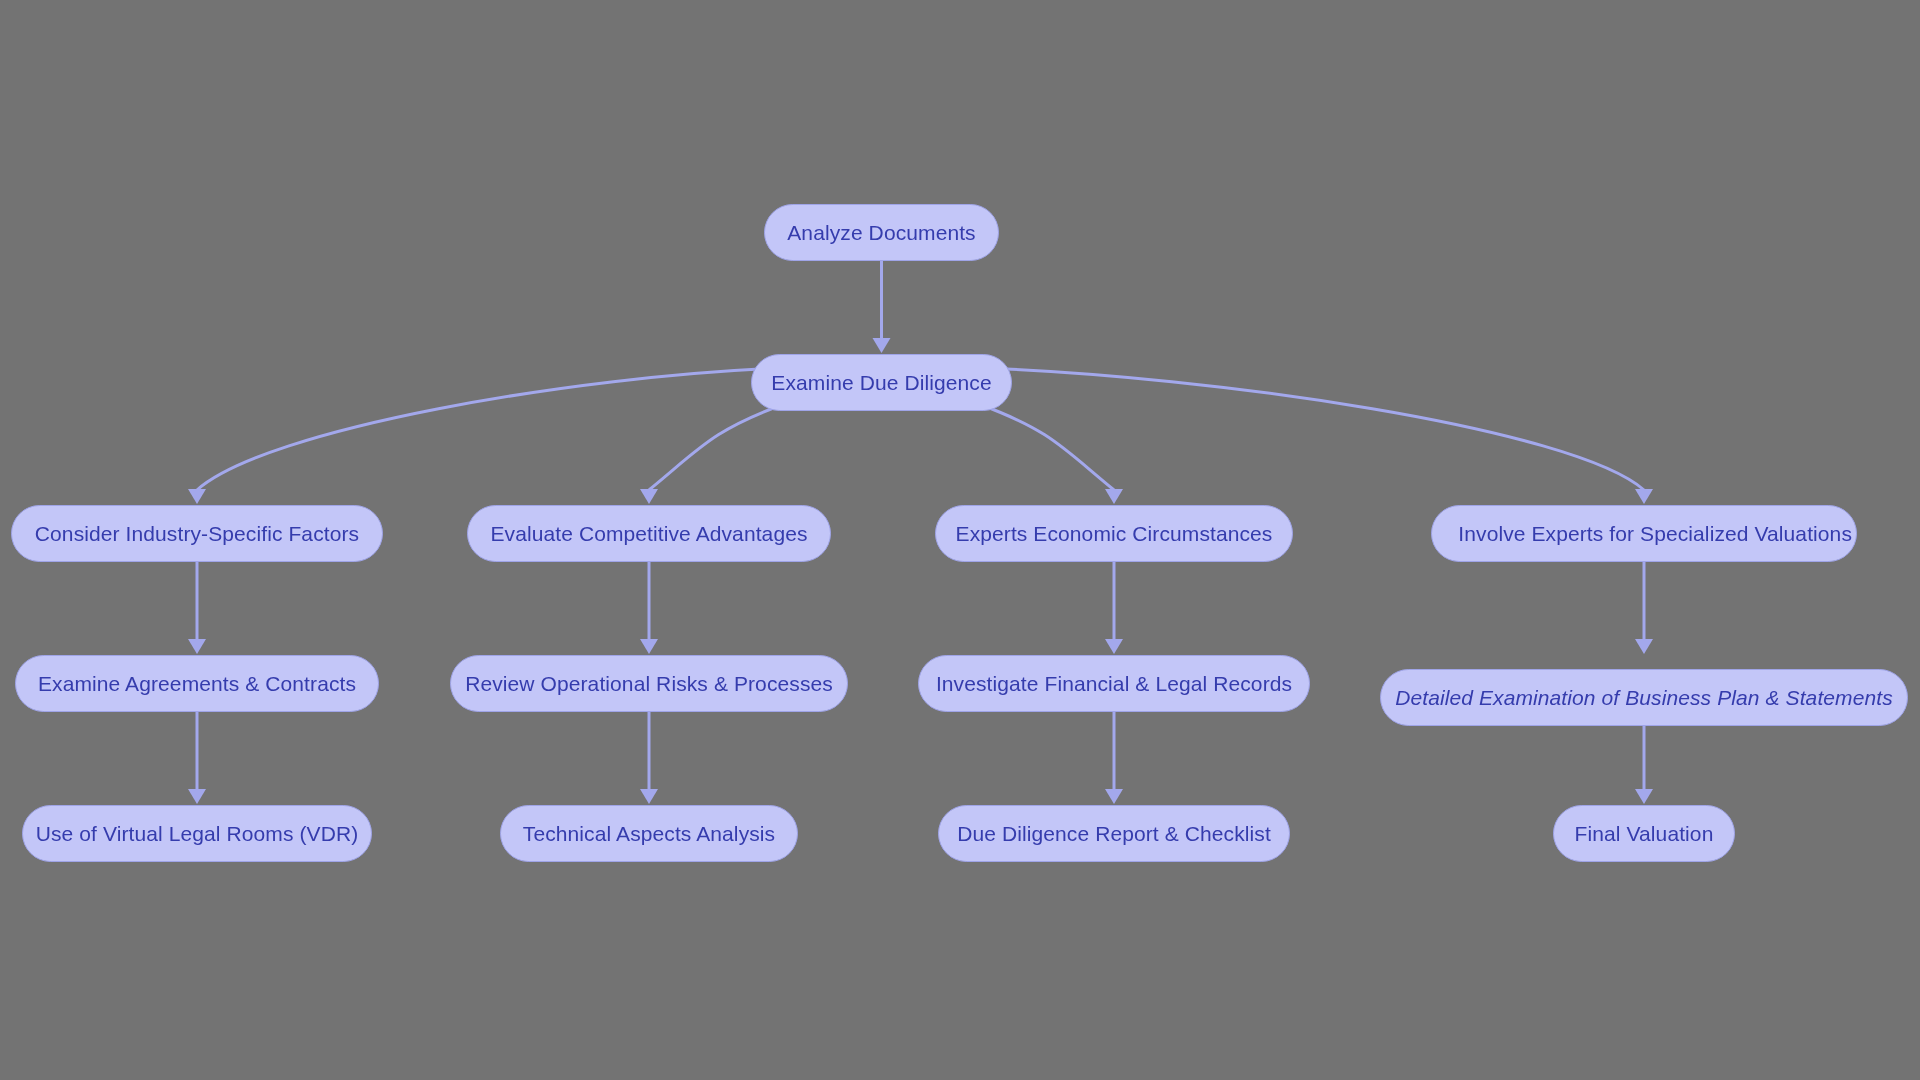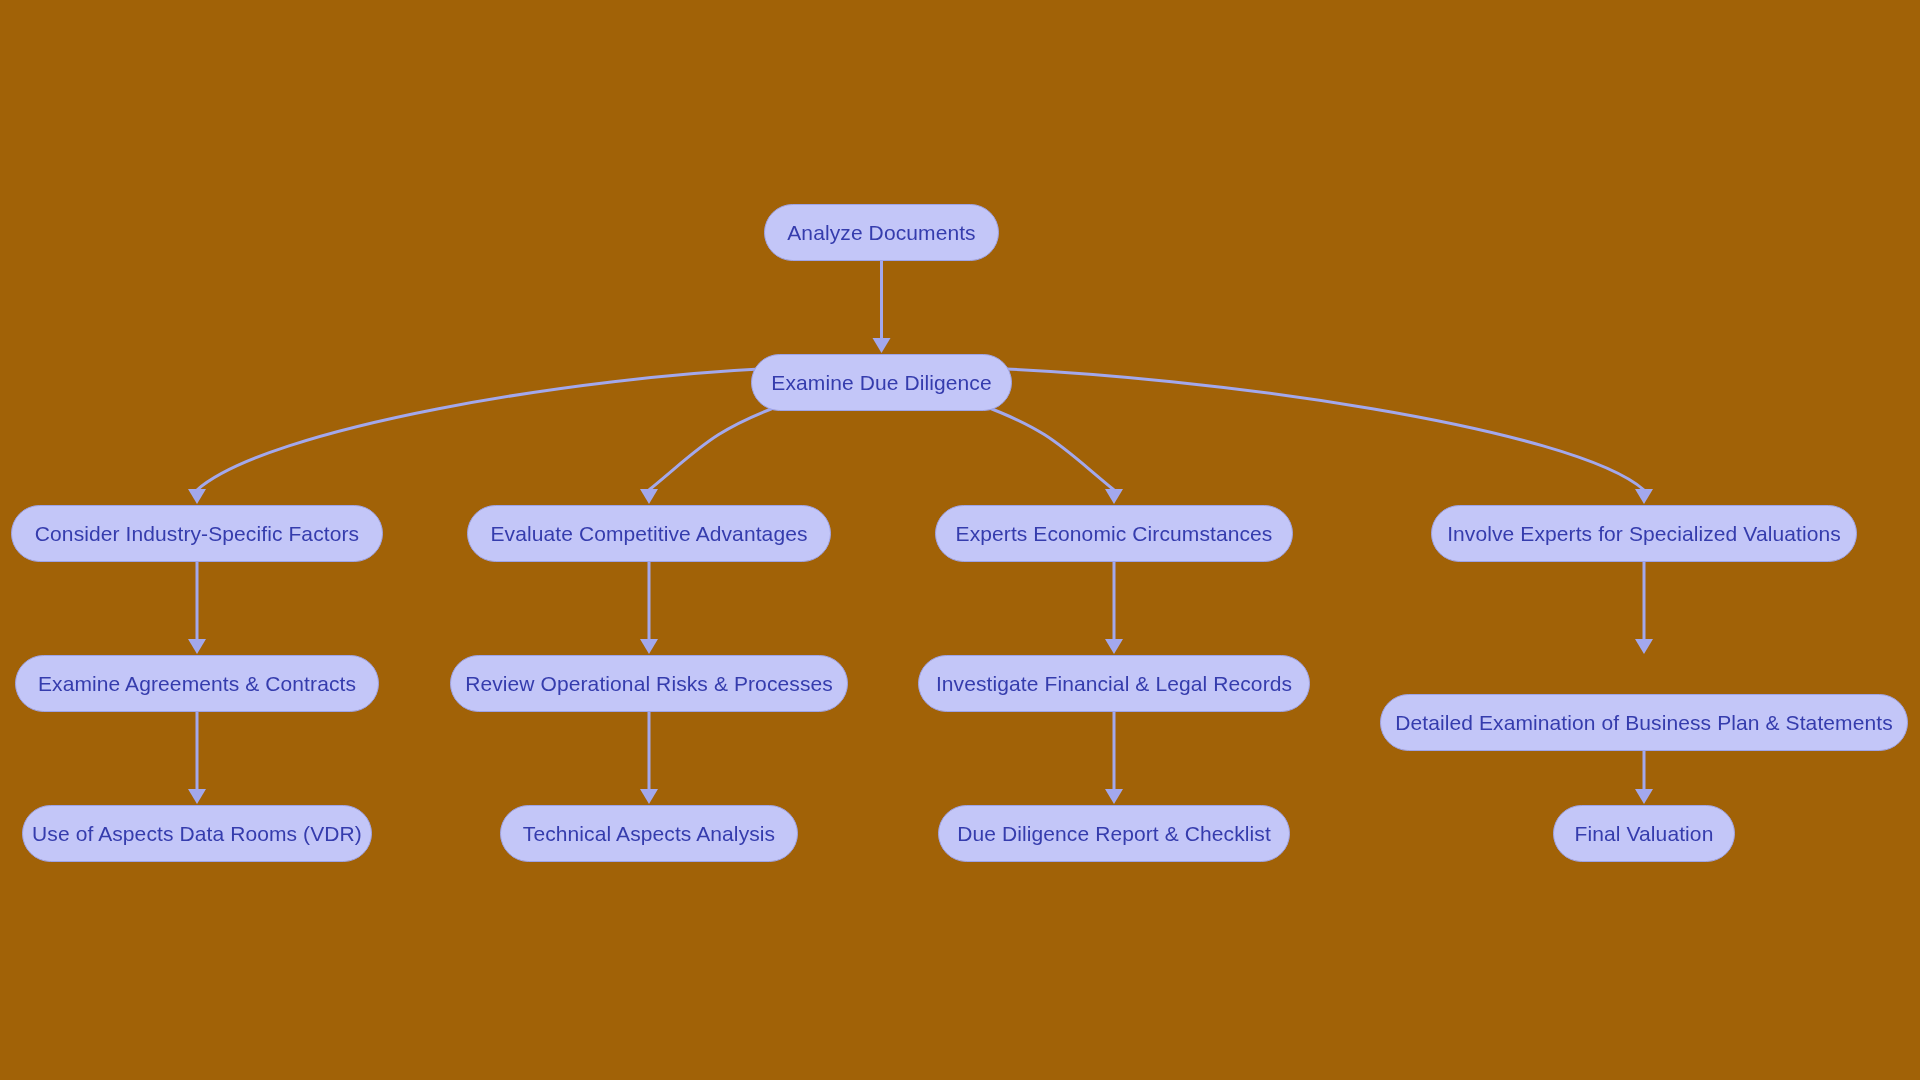--- a/index.html
+++ b/index.html
@@ -10,21 +10,21 @@
   body {
     width: 1920px;
     height: 1080px;
     overflow: hidden;
     font-family: "Liberation Sans", sans-serif;
   }
   #canvas {
     position: relative;
     width: 1920px;
     height: 1080px;
-    background: #a16207;
+    background: #737373;
   }
   #edge-layer {
     position: absolute;
     left: 0;
     top: 0;
     width: 1920px;
     height: 1080px;
     pointer-events: none;
   }
   .node {
@@ -90,37 +90,37 @@
       </div>
       <div class="node" style="left: 11px; top: 505px; width: 372px;">
         <span class="node-label">Consider Industry-Specific Factors</span>
       </div>
       <div class="node" style="left: 467px; top: 505px; width: 364px;">
         <span class="node-label">Evaluate Competitive Advantages</span>
       </div>
       <div class="node" style="left: 935px; top: 505px; width: 358px;">
         <span class="node-label">Experts Economic Circumstances</span>
       </div>
-      <div class="node" style="left: 1431px; top: 505px; width: 426px;">
+      <div class="node" style="left: 1431px; top: 505px; width: 426px; justify-content: flex-end;">
         <span class="node-label">Involve Experts for Specialized Valuations</span>
       </div>
       <div class="node" style="left: 15px; top: 655px; width: 364px;">
         <span class="node-label">Examine Agreements &amp; Contracts</span>
       </div>
       <div class="node" style="left: 450px; top: 655px; width: 398px;">
         <span class="node-label">Review Operational Risks &amp; Processes</span>
       </div>
       <div class="node" style="left: 918px; top: 655px; width: 392px; text-align: right;">
         <span class="node-label">Investigate Financial &amp; Legal Records</span>
       </div>
-      <div class="node" style="left: 1380px; top: 694px; width: 528px;">
+      <div class="node" style="left: 1380px; top: 669px; width: 528px; font-style: italic;">
         <span class="node-label">Detailed Examination of Business Plan &amp; Statements</span>
       </div>
       <div class="node" style="left: 22px; top: 805px; width: 350px;">
-        <span class="node-label">Use of Aspects Data Rooms (VDR)</span>
+        <span class="node-label">Use of Virtual Legal Rooms (VDR)</span>
       </div>
       <div class="node" style="left: 500px; top: 805px; width: 298px; text-align: center;">
         <span class="node-label">Technical Aspects Analysis</span>
       </div>
       <div class="node" style="left: 938px; top: 805px; width: 352px; justify-content: center;">
         <span class="node-label">Due Diligence Report &amp; Checklist</span>
       </div>
       <div class="node" style="left: 1553px; top: 805px; width: 182px;">
         <span class="node-label">Final Valuation</span>
       </div>

